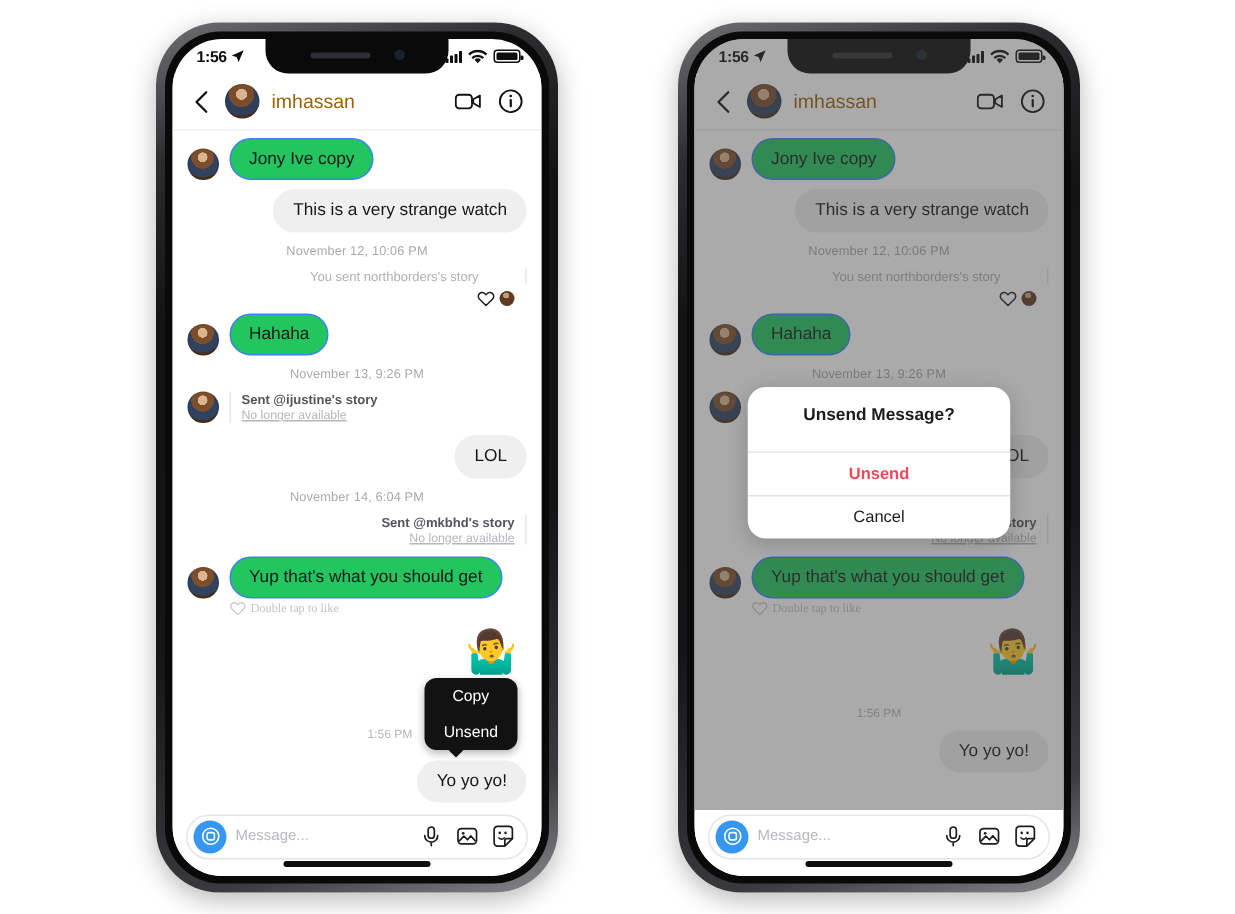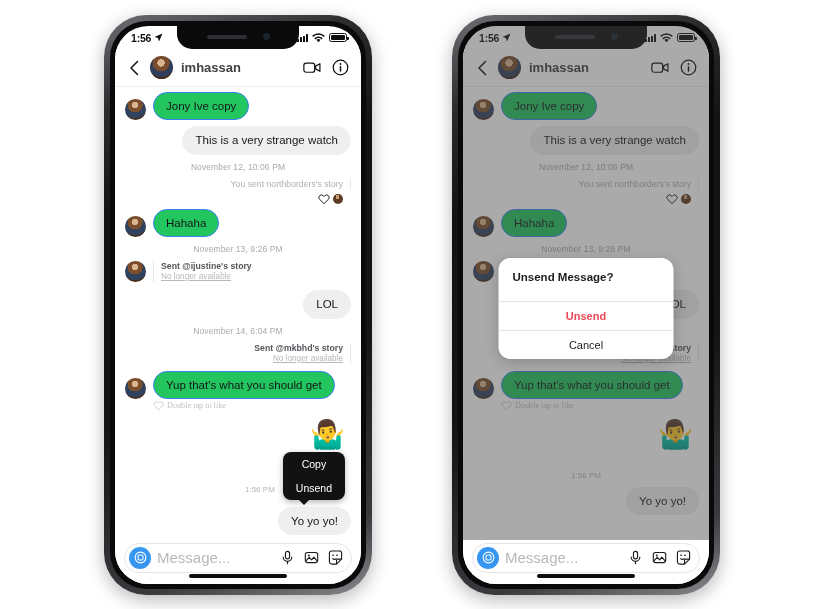--- a/index.html
+++ b/index.html
@@ -89,21 +89,21 @@
     background: #fff;
     border-bottom: 1px solid #efefef;
   }
   .back-chevron { width: 16px; height: 16px; flex: 0 0 auto; }
   .nav-avatar {
     width: 23px; height: 23px; border-radius: 50%;
     margin-left: 7px; flex: 0 0 auto;
     background: radial-gradient(circle at 48% 30%, #d8b38e 0 18%, #7a4c2b 19% 42%, #2e3f5c 43% 70%, #472d1d 71% 100%);
     box-shadow: inset 0 0 0 1px rgba(0,0,0,.08);
   }
-  .nav-title { margin-left: 8px; font-size: 13px; font-weight: bold; color: #404040; }
+  .nav-title { margin-left: 8px; font-size: 13px; font-weight: normal; color: #a16207; }
   .nav-spacer { flex: 1 1 auto; }
   .nav-icons { display: flex; align-items: center; gap: 10px; }
   .ico-video { width: 19px; height: 15px; }
   .ico-info  { width: 17px; height: 17px; }
 
   
   .thread {
     position: absolute; left:0; right:0;
     top: 61px; bottom: 44px;
     padding: 5px 10px 0 10px;
@@ -129,21 +129,21 @@
 
   .daystamp {
     text-align: center; font-size: 8.5px; color: #a9a9ad;
     margin: 7px 0 7px 0; letter-spacing: .1px;
   }
   .timestamp-small {
     text-align: center; font-size: 8px; color: #b5b5ba; margin: 6px 0 4px;
   }
   .story-row { display:flex; align-items:flex-start; margin-bottom: 4px;}
   .story-row .sl-bar { width:1px; align-self:stretch; background:#e6e6e8; margin-right:7px;}
-  .story-row.out { justify-content: flex-end; }
+  .story-row.out { justify-content: flex-end; gap: 24px; }
   .story-row.out .sl-bar { margin-right:0; margin-left:7px; order:2;}
   .story-sent { font-size:8.7px; color:#54545a; font-weight:bold;}
   .story-na   { font-size:8.2px; color:#b6b6bb; margin-top:1px;text-decoration:underline;}
 
   .reaction-row { display:flex; justify-content:flex-end; align-items:center; gap:3px; margin: 2px 8px 4px 0;}
   .heart-ico { width:12px;height:12px;}
   .react-av { width:10px;height:10px;border-radius:50%;
     background: radial-gradient(circle at 45% 30%, #c79d77 0 22%, #5d3a21 23% 100%);}
 
   .dbl-tap { display:flex; align-items:center; gap:3px; margin: 1px 0 0 28px; font-family: Liberation Serif, serif; }
@@ -181,21 +181,21 @@
   .ib-inner {
     flex:1 1 auto; height:30px; border:1px solid #e6e6e8; border-radius:18px;
     display:flex; align-items:center; padding: 0 8px 0 4px; gap:6px; background:#fff;
   }
   .cam-btn {
     width:22px;height:22px;border-radius:50%;
     background: radial-gradient(circle at 50% 50%, #3797f0 0 100%);
     display:flex;align-items:center;justify-content:center; flex:0 0 auto;
   }
   .cam-btn svg{width:13px;height:13px;}
-  .ib-placeholder{ flex:1 1 auto; font-size:15px; color:#b8b8bd;}
+  .ib-placeholder{ flex:1 1 auto; font-size:10px; color:#b8b8bd;}
   .ib-icons{ display:flex; align-items:center; gap:9px;}
   .ib-icons svg{ width:15px;height:15px;}
 
   .home-indicator {
     position:absolute; bottom:6px; left:50%; transform:translateX(-50%);
     width:98px; height:4px; border-radius:3px; background:#0d0d0d;
     z-index: 70;
   }
 
   
@@ -204,21 +204,21 @@
     background: rgba(70,70,70,0.46);
     z-index: 50;
   }
   .alert {
     position:absolute; z-index:55;
     left:50%; top: 232px; transform: translateX(-50%);
     width: 175px;
     background:#fff; border-radius: 12px; overflow:hidden;
     box-shadow: 0 3px 14px rgba(0,0,0,.2);
   }
-  .alert-body { padding: 13px 14px 12px; }
+  .alert-body { padding: 13px 14px 12px; text-align:center; }
   .alert-title { font-size: 11.5px; font-weight:bold; color:#1c1c1e; margin-bottom:6px;}
   .alert-msg { font-size: 9.3px; line-height:1.42; color:#8a8a8f; }
   .alert-btn {
     border-top:1px solid #e4e4e6; background:transparent; border-left:0;border-right:0;border-bottom:0;
     width:100%; padding: 8px 0; font-family:inherit; font-size:11px; cursor:pointer;
   }
   .alert-btn.destructive { color:#ED4956; font-weight:bold; }
   .alert-btn.neutral { color:#1c1c1e; }
 </style>
 </head>

